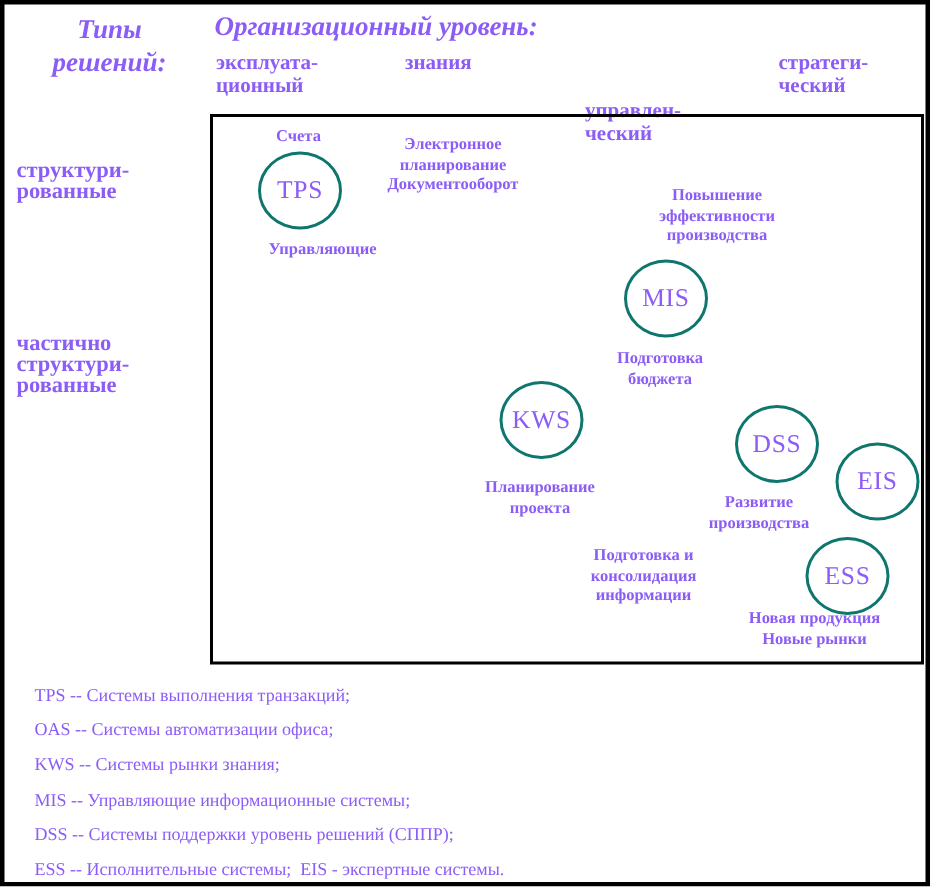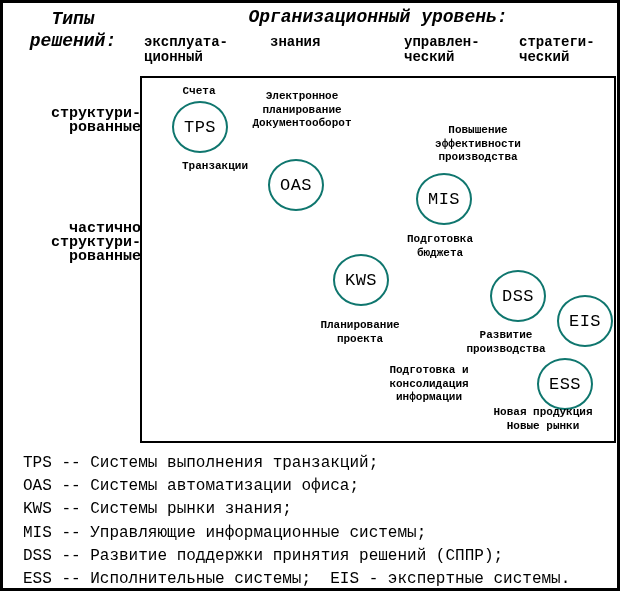--- a/index.html
+++ b/index.html
@@ -1,43 +1,43 @@
 <!DOCTYPE html>
 <html><head>
 <meta charset="utf-8">
 <style>
   html, body { margin:0; padding:0; background:#fff; }
   .page {
     position:relative; width:620px; height:591px;
     box-sizing:border-box; border:3px solid #000;
-    background:#ffffff; color:#000000;
-    font-family:Liberation Mono, monospace;
+    background:#ffffff; color:#8b5cf6;
+    font-family:Liberation Serif, serif;
     overflow:hidden;
   }
   .pre { white-space:pre-line; }
 
   
   .hdr-left {
     position:absolute; left:16px; top:5px; width:108px;
     text-align:center; font-size:18px; font-weight:bold; font-style:italic;
     line-height:22px;
   }
   .hdr-main {
     position:absolute; left:140px; top:4px; width:470px;
-    text-align:center; font-size:18px; font-weight:bold; font-style:italic;
+    font-size:18px; font-weight:bold; font-style:italic;
   }
   .col-hdr {
     position:absolute; top:32px; width:110px; text-align:left;
     font-size:14px; font-weight:bold; line-height:15px;
   }
-  .c1 { left:141px; } .c2 { left:267px; } .c3 { left:401px; } .c4 { left:516px; }
+  .c1 { left:141px; } .c2 { left:267px; } .c3 { left:387px;margin-top:32px; } .c4 { left:516px; }
 
   
   .row-lbl {
-    position:absolute; left:22px; width:116px; text-align:right;
+    position:absolute; left:8px; width:116px; text-align:left;
     font-size:15px; font-weight:bold; line-height:14px;
   }
   .r1 { top:104px; } .r2 { top:219px; } .r3 { top:356px; }
 
   
   .box {
     position:absolute; left:137px; top:73px; width:476px; height:367px;
     box-sizing:border-box; border:2px solid #000; background:transparent;
   }
 
@@ -68,21 +68,21 @@
   .a-product-dev     { left:237px; top:223px; width:120px; }
   .a-budget          { left:377px; top:230px; width:120px; }
   .a-project-plan    { left:292px; top:316px; width:130px; }
   .a-prod-growth     { left:443px; top:326px; width:120px; }
   .a-consolidation   { left:361px; top:361px; width:130px; text-align:center; }
   .a-new-products    { left:472px; top:403px; width:136px; }
 
   
   .legend {
     position:absolute; left:20px; top:449px; width:590px;
-    font-size:16px; line-height:23.2px;
+    font-size:12px; line-height:23.2px;
   }
   .legend-line { white-space:pre-wrap; }
 </style>
 </head>
 <body>
 
 <div class="page">
 
   <div class="hdr-left pre">Типы
 решений:</div>
@@ -98,49 +98,48 @@
 
   <div class="row-lbl r1 pre">структури-
 рованные</div>
   <div class="row-lbl r2 pre">частично
 структури-
 рованные</div>
 
   <div class="box"></div>
 
   <div class="circle tps">TPS</div>
-  <div class="circle oas">OAS</div>
   <div class="circle mis">MIS</div>
   <div class="circle kws">KWS</div>
   <div class="circle eis">EIS</div>
   <div class="circle dss">DSS</div>
   <div class="circle ess">ESS</div>
 
   <div class="ann a-accounts pre">Счета</div>
   <div class="ann a-electronic pre">Электронное
 планирование
 Документооборот</div>
-  <div class="ann a-transactions pre">Транзакции</div>
+  <div class="ann a-transactions pre">Управляющие</div>
   <div class="ann a-efficiency pre">Повышение
 эффективности
 производства</div>
   <div class="ann a-budget pre">Подготовка
 бюджета</div>
   <div class="ann a-project-plan pre">Планирование
 проекта</div>
   <div class="ann a-prod-growth pre">Развитие
 производства</div>
   <div class="ann a-consolidation pre">Подготовка и
 консолидация
 информации</div>
   <div class="ann a-new-products pre">Новая продукция
 Новые рынки</div>
 
   <div class="legend">
     <div class="legend-line">TPS -- Системы выполнения транзакций;</div>
     <div class="legend-line">OAS -- Системы автоматизации офиса;</div>
     <div class="legend-line">KWS -- Системы рынки знания;</div>
     <div class="legend-line">MIS -- Управляющие информационные системы;</div>
-    <div class="legend-line">DSS -- Развитие поддержки принятия решений (СППР);</div>
+    <div class="legend-line">DSS -- Системы поддержки уровень решений (СППР);</div>
     <div class="legend-line">ESS -- Исполнительные системы;  EIS - экспертные системы.</div>
   </div>
 
 </div>
 
 </body></html>

